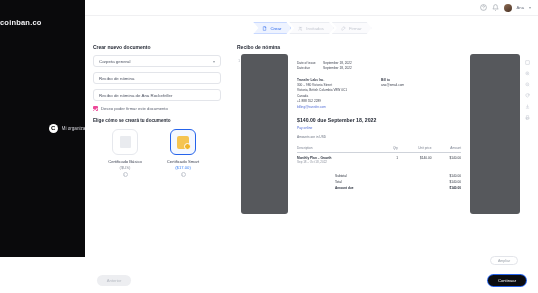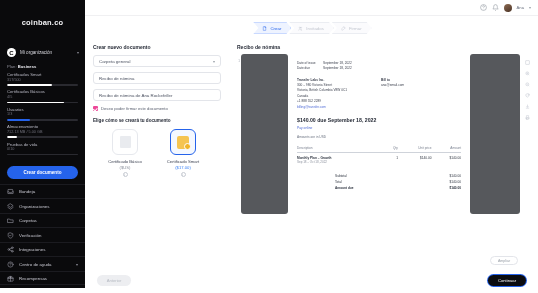--- a/index.html
+++ b/index.html
@@ -6,24 +6,24 @@
   html, body {
     width: 538px; height: 293px;
     overflow: hidden;
     font-family: "Liberation Sans", sans-serif;
     background: #ffffff;
   }
   .app { display: flex; width: 538px; height: 293px; }
 
   
   .sidebar {
-    width: 85px; height: 288px;
+    width: 85px; height: 257px;
     background: #0a0a0c;
     color: #e8e8ec;
-    display: flex; flex-direction: column;
+    display: flex; flex-direction: row;
     flex: 0 0 85px;
   }
   .brand {
     height: 44px; display: flex; align-items: center; justify-content: center;
     font-size: 7.5px; font-weight: 700; letter-spacing: .2px; color: #f2f2f5;
   }
   .org-row {
     display: flex; align-items: center; gap: 4px;
     padding: 4px 6px 5px 7px;
   }

